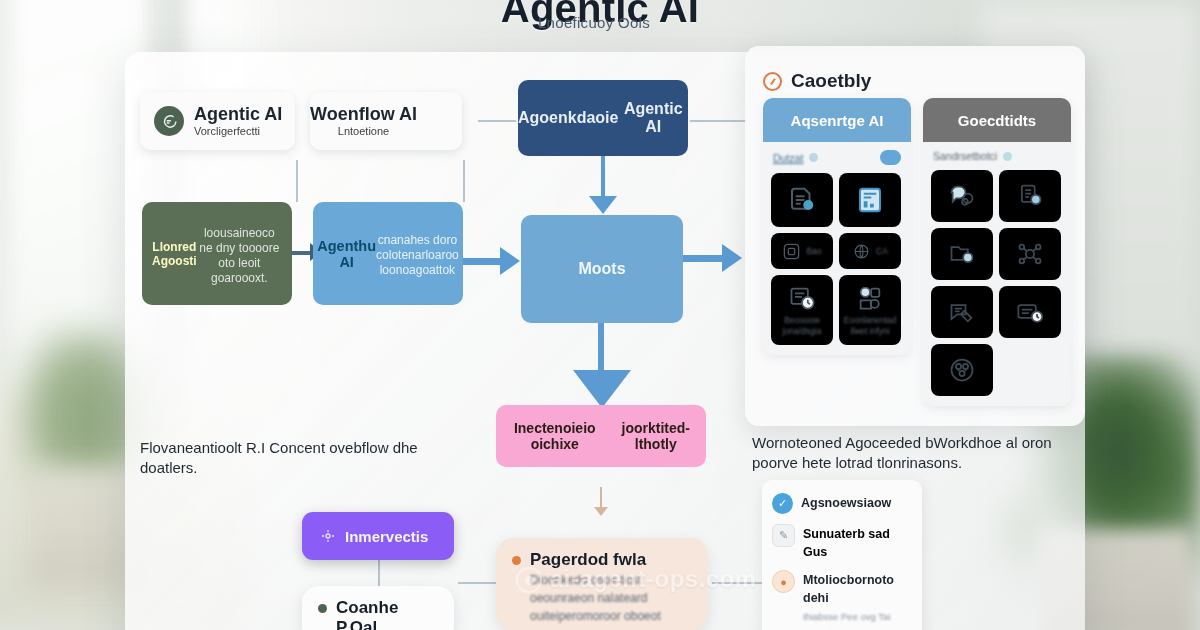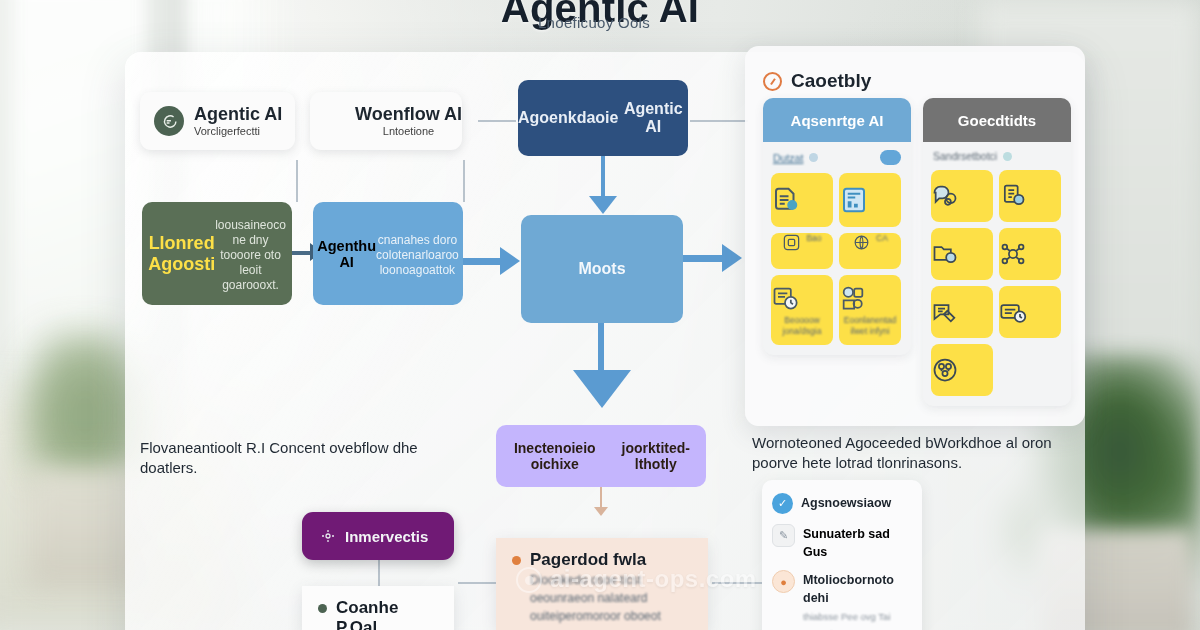--- a/index.html
+++ b/index.html
@@ -89,30 +89,30 @@
   .cap-h-ic:after{content:"";width:1.6px;height:7px;background:#e07b43;transform:rotate(35deg);}
   .cap-h-t{font-size:19px;font-weight:700;color:#1b242e;filter:blur(.4px);}
   .subcard{position:absolute;top:52px;width:148px;background:#f3f4f5;border-radius:10px;
     box-shadow:0 3px 10px rgba(70,80,90,.10);box-sizing:border-box;overflow:hidden;}
   .sc-hd{height:44px;display:flex;align-items:center;justify-content:center;
     font-size:15px;font-weight:700;color:#fff;filter:blur(.35px);}
   .sc-sub{display:flex;align-items:center;gap:6px;padding:8px 0 4px 10px;}
   .sc-sub-t{font-size:10.5px;color:#3f6f92;text-decoration:underline;filter:blur(.8px);}
   .dot{width:9px;height:9px;border-radius:50%;background:#bfd6e4;flex:0 0 auto;}
   .grid{display:flex;flex-wrap:wrap;gap:6px;padding:4px 8px 10px 8px;box-sizing:border-box;}
-  .tile{background:#fde047;border-radius:8px;display:flex;flex-direction:column;
-    justify-content:center;box-sizing:border-box;}
+  .tile{background:#000000;border-radius:8px;display:flex;flex-direction:column;
+    align-items:center;justify-content:center;box-sizing:border-box;}
   .tile-lbl{font-size:8.5px;color:#5a6672;text-align:center;line-height:1.2;filter:blur(.85px);margin-top:3px;}
 
   
   .note{position:absolute;font-size:15px;color:#1f2832;line-height:1.35;filter:blur(.55px);}
-  .pill{position:absolute;background:#701a75;border-radius:11px;display:flex;align-items:center;
+  .pill{position:absolute;background:#8b5cf6;border-radius:11px;display:flex;align-items:center;
     gap:9px;padding:0 18px;box-shadow:0 4px 12px rgba(30,35,40,.25);box-sizing:border-box;}
   .pill-t{color:#f2f4f6;font-size:15px;font-weight:600;filter:blur(.6px);}
-  .wcard{position:absolute;background:#fcfcfc;border-radius:0;
+  .wcard{position:absolute;background:#fcfcfc;border-radius:17px;
     box-shadow:0 4px 14px rgba(70,80,90,.13);box-sizing:border-box;padding:12px 16px;}
   .wc-row{display:flex;align-items:flex-start;gap:9px;}
   .bullet{width:9px;height:9px;border-radius:50%;background:#4c6352;margin-top:6px;flex:0 0 auto;}
   .bullet.orange{background:#e0803f;}
   .wc-t{font-size:17px;font-weight:700;color:#161e27;filter:blur(.45px);}
   .wc-b{font-size:12px;color:#5b6874;line-height:1.35;filter:blur(.8px);margin-top:2px;}
 
   .listcard{position:absolute;left:762px;top:480px;width:160px;background:#fbfbfc;
     border-radius:10px;box-shadow:0 4px 14px rgba(70,80,90,.12);padding:8px 10px;box-sizing:border-box;}
   .li{display:flex;align-items:flex-start;gap:8px;padding:5px 0;}
@@ -169,62 +169,62 @@
       <path d="M21 12a8 8 0 1 1-3.2-6.4"></path>
         <path d="M8 11h6M8 14h4"></path>
     </svg>
   </div>
   <div class="chip-tx">
     <span class="chip-t1">Agentic AI</span>
     <span class="chip-t2">Vorcligerfectti</span>
   </div>
 </div>
 
-<div class="chip" style="left:310px;top:92px;width:152px;height:58px;justify-content:flex-end;">
+<div class="chip" style="left:310px;top:92px;width:152px;height:58px;justify-content:flex-start;">
   <div class="chip-tx" style="align-items:center;">
     <span class="chip-t1">Woenflow AI</span>
     <span class="chip-t2">Lntoetione</span>
   </div>
 </div>
 
 <div class="node" style="left:518px;top:80px;width:170px;height:76px;background:#2d507f;">
   <span class="n-title" style="font-size:16px;color:#e8eef6;">Agoenkdaoie</span>
   <span class="n-title" style="font-size:16px;color:#e8eef6;">Agentic AI</span>
 </div>
 
 <div class="arw" style="left:601px;top:156px;width:4px;height:44px;"></div>
 <div class="tri" style="left:589px;top:196px;border-left:14px solid transparent;border-right:14px solid transparent;border-top:18px solid #5b9bd1;"></div>
 
 <div class="node" style="left:142px;top:202px;width:150px;height:103px;background:#5a6f56;padding:0 10px;">
-  <span class="n-title" style="font-size:18px;color:#fde047;">Llonred Agoosti</span>
+  <span class="n-title" style="font-size:12px;color:#fef9c3;">Llonred Agoosti</span>
   <span class="n-body" style="font-size:12px;color:#dfe5dc;margin-top:4px;">loousaineoco ne dny toooore oto leoit goaroooxt.</span>
 </div>
 
 <div class="arw" style="left:292px;top:251px;width:20px;height:4px;background:#4a6b86;"></div>
 <div class="tri" style="left:310px;top:243px;border-top:9px solid transparent;border-bottom:9px solid transparent;border-left:12px solid #3f5f79;"></div>
 
 <div class="node" style="left:313px;top:202px;width:150px;height:103px;background:#6aa8d8;padding:0 10px;">
-  <span class="n-title" style="font-size:14.5px;color:#000000;">Agenthu AI</span>
+  <span class="n-title" style="font-size:14.5px;color:#0c4a6e;">Agenthu AI</span>
   <span class="n-body" style="font-size:12px;color:#e8f1f8;margin-top:4px;">cnanahes doro colotenarloaroo loonoagoattok</span>
 </div>
 
 <div class="arw" style="left:463px;top:258px;width:40px;height:7px;"></div>
 <div class="tri" style="left:500px;top:247px;border-top:14px solid transparent;border-bottom:14px solid transparent;border-left:20px solid #5b9bd1;"></div>
 
 <div class="node" style="left:521px;top:215px;width:162px;height:108px;background:#6fa9d4;padding:0 10px;">
   <span class="n-title" style="font-size:16px;color:#f4f8fc;">Moots</span>
 </div>
 
 <div class="arw" style="left:683px;top:255px;width:42px;height:7px;"></div>
 <div class="tri" style="left:722px;top:244px;border-top:14px solid transparent;border-bottom:14px solid transparent;border-left:20px solid #5b9bd1;"></div>
 
 <div class="arw" style="left:598px;top:323px;width:6px;height:52px;"></div>
 <div class="tri" style="left:573px;top:370px;border-left:29px solid transparent;border-right:29px solid transparent;border-top:38px solid #5b9bd1;"></div>
 
-<div class="node" style="left:496px;top:425px;width:210px;height:62px;background:#c4b5fd;padding:0 10px;gap:12px;">
+<div class="node" style="left:496px;top:405px;width:210px;height:62px;background:#f9a8d4;padding:0 10px;gap:12px;">
   <span class="n-title" style="font-size:14px;color:#2a1d14;">Inectenoieio oichixe</span>
   <span class="n-title" style="font-size:14px;color:#2a1d14;">joorktited-lthotly</span>
 </div>
 <div class="arw-thin" style="left:600px;top:487px;width:2px;height:22px;background:#d9b49c;"></div>
 <div class="tri" style="left:594px;top:507px;border-left:7px solid transparent;border-right:7px solid transparent;border-top:9px solid #d9b49c;"></div>
 
 <div class="cap">
   <div class="cap-h">
     <span class="cap-h-ic"></span>
     <span class="cap-h-t">Caoetbly</span>

